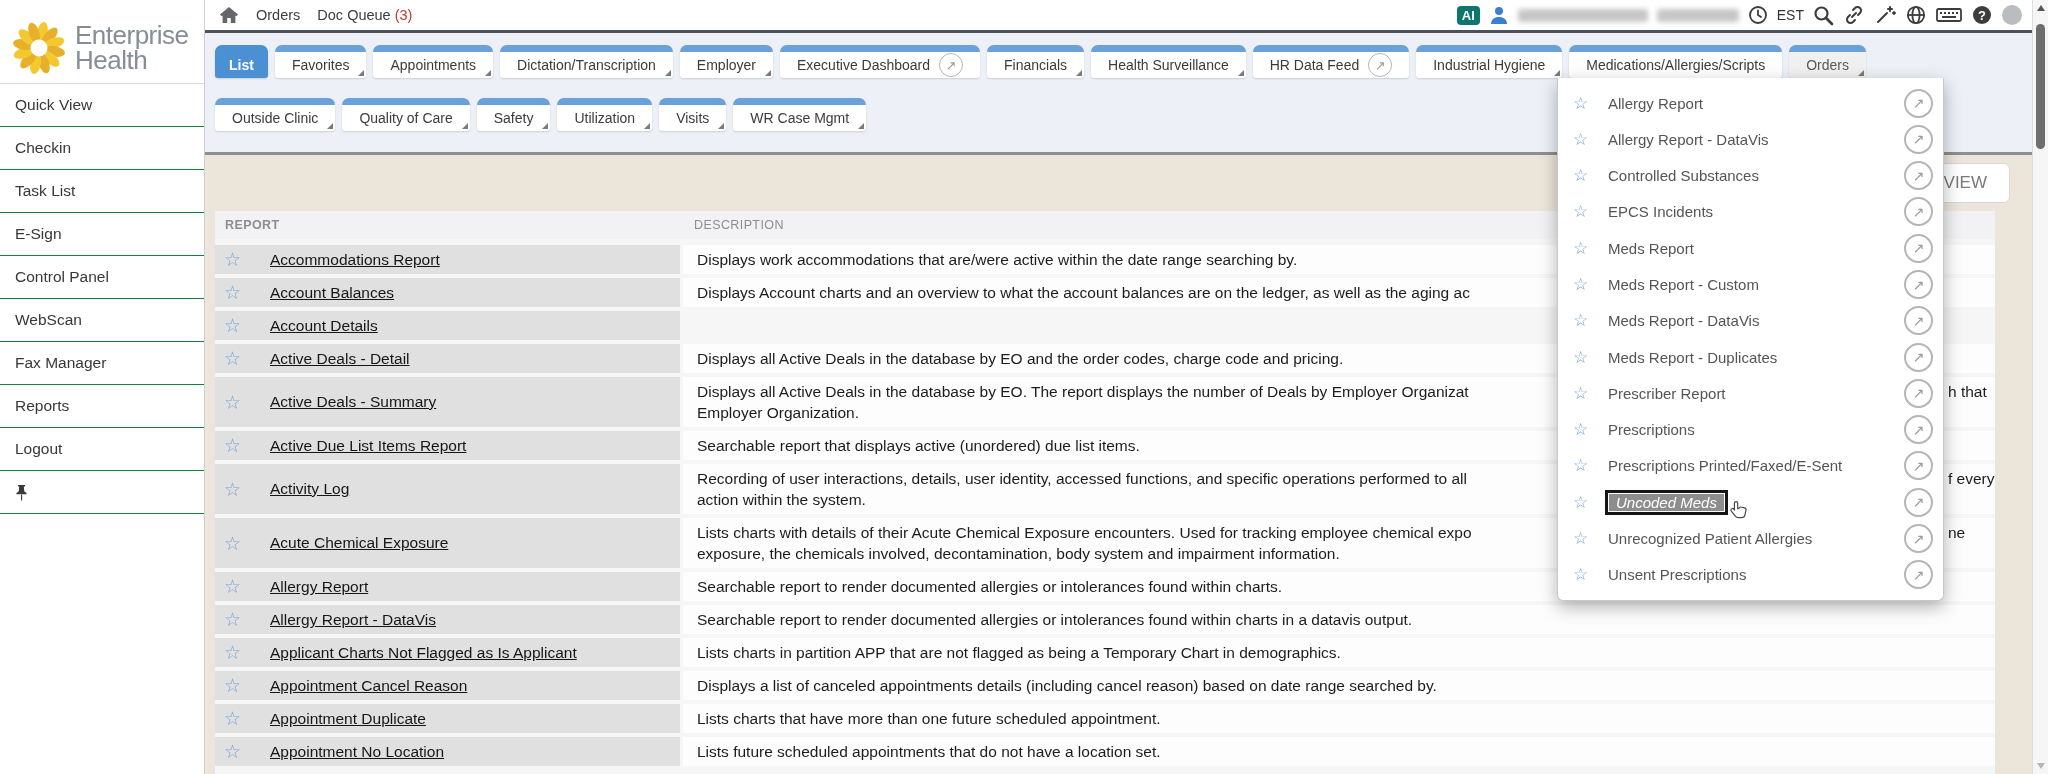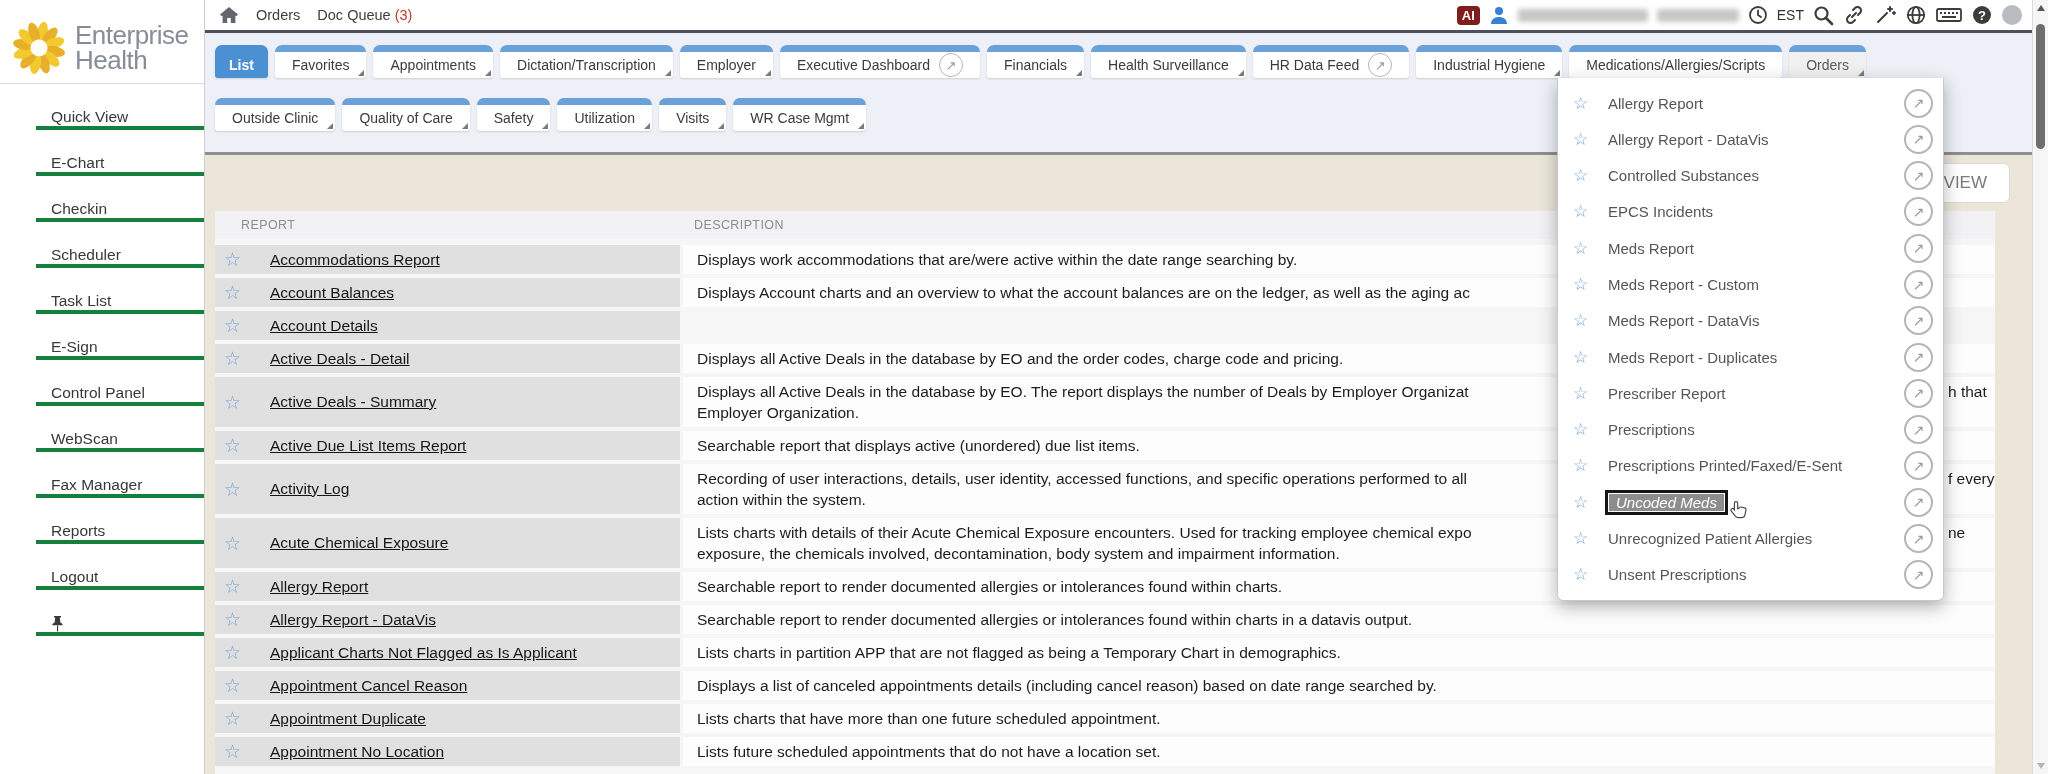--- a/index.html
+++ b/index.html
@@ -3,30 +3,30 @@
 <meta charset="utf-8">
 <style>
   html,body{margin:0;padding:0;background:#fff;}
   #root{position:relative;width:2048px;height:774px;overflow:hidden;
         font-family:"Liberation Sans",sans-serif;background:#fff;}
   
   .leftcol{position:absolute;left:0;top:0;width:205px;height:774px;background:#fff;
            border-right:1px solid #cfcfcf;box-sizing:border-box;z-index:3;}
   .logo{height:71px;display:flex;align-items:center;padding-left:12px;border-bottom:1px solid #dcdcdc;margin-top:12px;}
   .logo-text{margin-left:9px;color:#858d97;font-size:26px;line-height:25px;letter-spacing:-0.5px;}
-  .side-item{height:42px;display:flex;align-items:flex-end;padding-left:15px;
-             border-bottom:4px solid #15803d;font-size:15.5px;color:#383838;cursor:pointer;margin-left:36px;}
+  .side-item{height:42px;display:flex;align-items:center;padding-left:15px;
+             border-bottom:1px solid #15803d;font-size:15.5px;color:#383838;cursor:pointer;}
   
   .topbar{position:absolute;left:205px;top:0;width:1827px;height:30px;background:#fff;
           border-bottom:3px solid #4c515b;box-sizing:content-box;display:flex;align-items:center;z-index:4;}
   .crumbs{display:flex;align-items:center;gap:17px;padding-left:14px;font-size:14.5px;color:#3e3e3e;}
   .crumb{cursor:pointer;}
   .badge-red{color:#c0392b;}
   .icons{margin-left:auto;display:flex;align-items:center;gap:9px;padding-right:10px;}
-  .ai-badge{background:#7f1d1d;color:#fff;font-weight:bold;font-size:13px;border-radius:4px;
+  .ai-badge{background:#0f766e;color:#fff;font-weight:bold;font-size:13px;border-radius:4px;
             padding:2px 5px;line-height:15px;margin-left:16px;}
   .blur-pill{height:13px;border-radius:3px;background:#c7c7c7;filter:blur(2.5px);}
   .bp1{width:130px;} .bp2{width:82px;}
   .tz{font-size:14px;color:#333;}
   .round-avatar{width:20px;height:20px;border-radius:50%;background:#b9bcc0;}
   
   .main{position:absolute;left:205px;top:33px;width:1827px;height:741px;background:#edf0f7;z-index:1;}
   .tabrow{position:absolute;left:10px;display:flex;}
   .tr1{top:12px;} .tr2{top:65px;}
   .tab{position:relative;display:flex;align-items:center;height:26px;background:#fff;
@@ -41,21 +41,21 @@
   
   .panel{position:absolute;left:0;top:119px;width:1827px;height:622px;background:#ebe6d9;
          border-top:3px solid #8f8f8f;box-sizing:border-box;}
   .view-btn{position:absolute;left:1655px;top:8px;width:150px;height:40px;background:#fff;
             border:1px solid #d8d8d8;border-radius:6px;color:#7a7a7a;font-size:17px;
             display:flex;align-items:center;justify-content:flex-end;padding-right:22px;
             box-sizing:border-box;cursor:pointer;}
   .tablewrap{position:absolute;left:10px;top:56px;width:1780px;bottom:0;background:#f6f6f6;}
   .thead{height:28px;background:#f2f2f4;display:flex;align-items:center;color:#8d8d8d;
          font-size:12.5px;letter-spacing:.4px;margin-bottom:6px;}
-  .th-report{width:465px;padding-left:26px;box-sizing:border-box;}
+  .th-report{width:465px;padding-left:10px;box-sizing:border-box;font-weight:bold;}
   .th-desc{padding-left:14px;}
   .trow{display:flex;margin-bottom:4px;height:29px;}
   .trow.tall{height:50px;}
   .cell-r{width:465px;background:#e0e0e0;display:flex;align-items:center;padding-left:9px;
           box-sizing:border-box;margin-right:3px;flex-shrink:0;}
   .star{color:#78a3d6;font-size:19px;width:26px;flex-shrink:0;cursor:pointer;}
   .rlink{margin-left:20px;font-size:15.5px;color:#161616;text-decoration:underline;cursor:pointer;white-space:nowrap;}
   .cell-d{flex:1;background:#fdfdfd;position:relative;display:flex;flex-direction:column;
           justify-content:center;padding-left:14px;font-size:15.5px;color:#1c1c1c;line-height:21px;}
   .frag{position:absolute;left:1265px;top:4px;white-space:nowrap;}
@@ -111,27 +111,21 @@
       <div class="logo-text">
         <div>Enterprise</div>
         <div>Health</div>
       </div>
     </div>
     <div id="side-items">
         <div class="side-item">
     <span class="side-label">Quick View</span>
   </div>
         <div class="side-item">
-    <span class="side-label">E-Chart</span>
-  </div>
-        <div class="side-item">
     <span class="side-label">Checkin</span>
-  </div>
-        <div class="side-item">
-    <span class="side-label">Scheduler</span>
   </div>
         <div class="side-item">
     <span class="side-label">Task List</span>
   </div>
         <div class="side-item">
     <span class="side-label">E-Sign</span>
   </div>
         <div class="side-item">
     <span class="side-label">Control Panel</span>
   </div>

